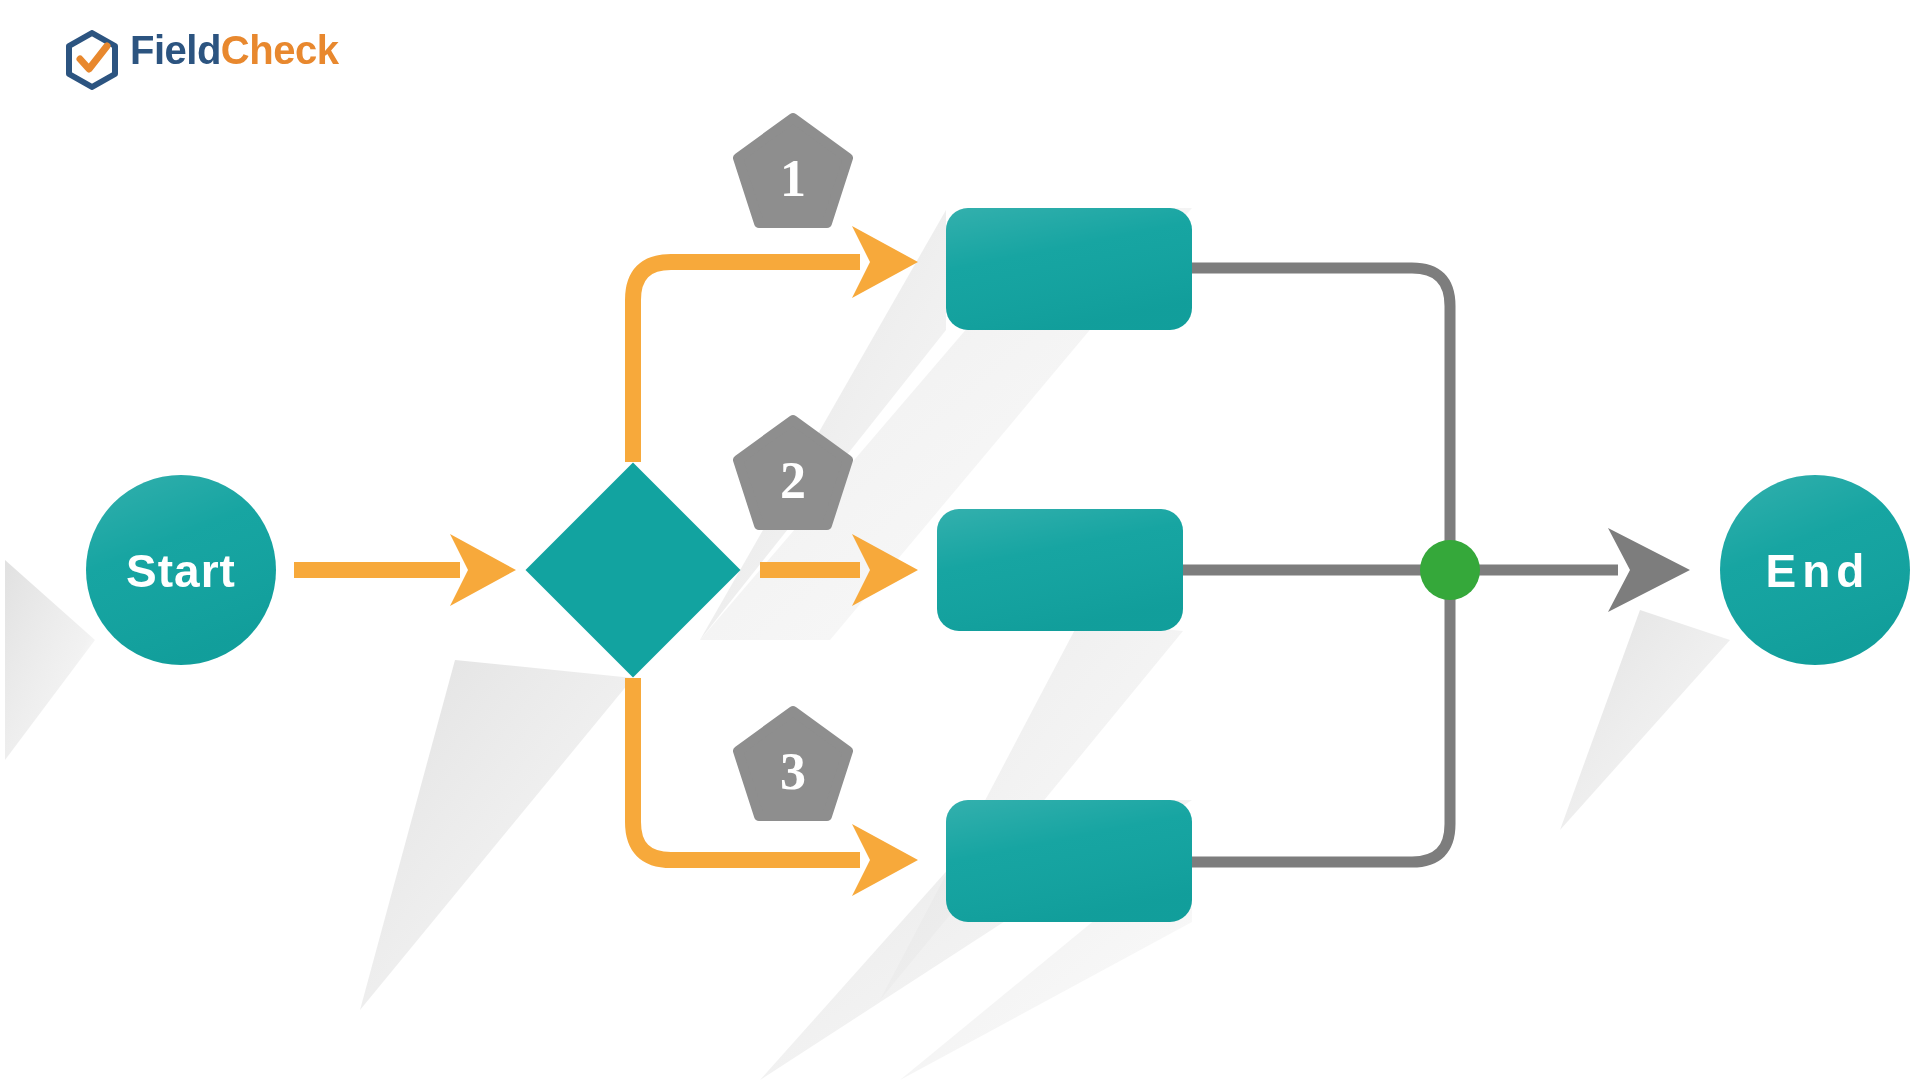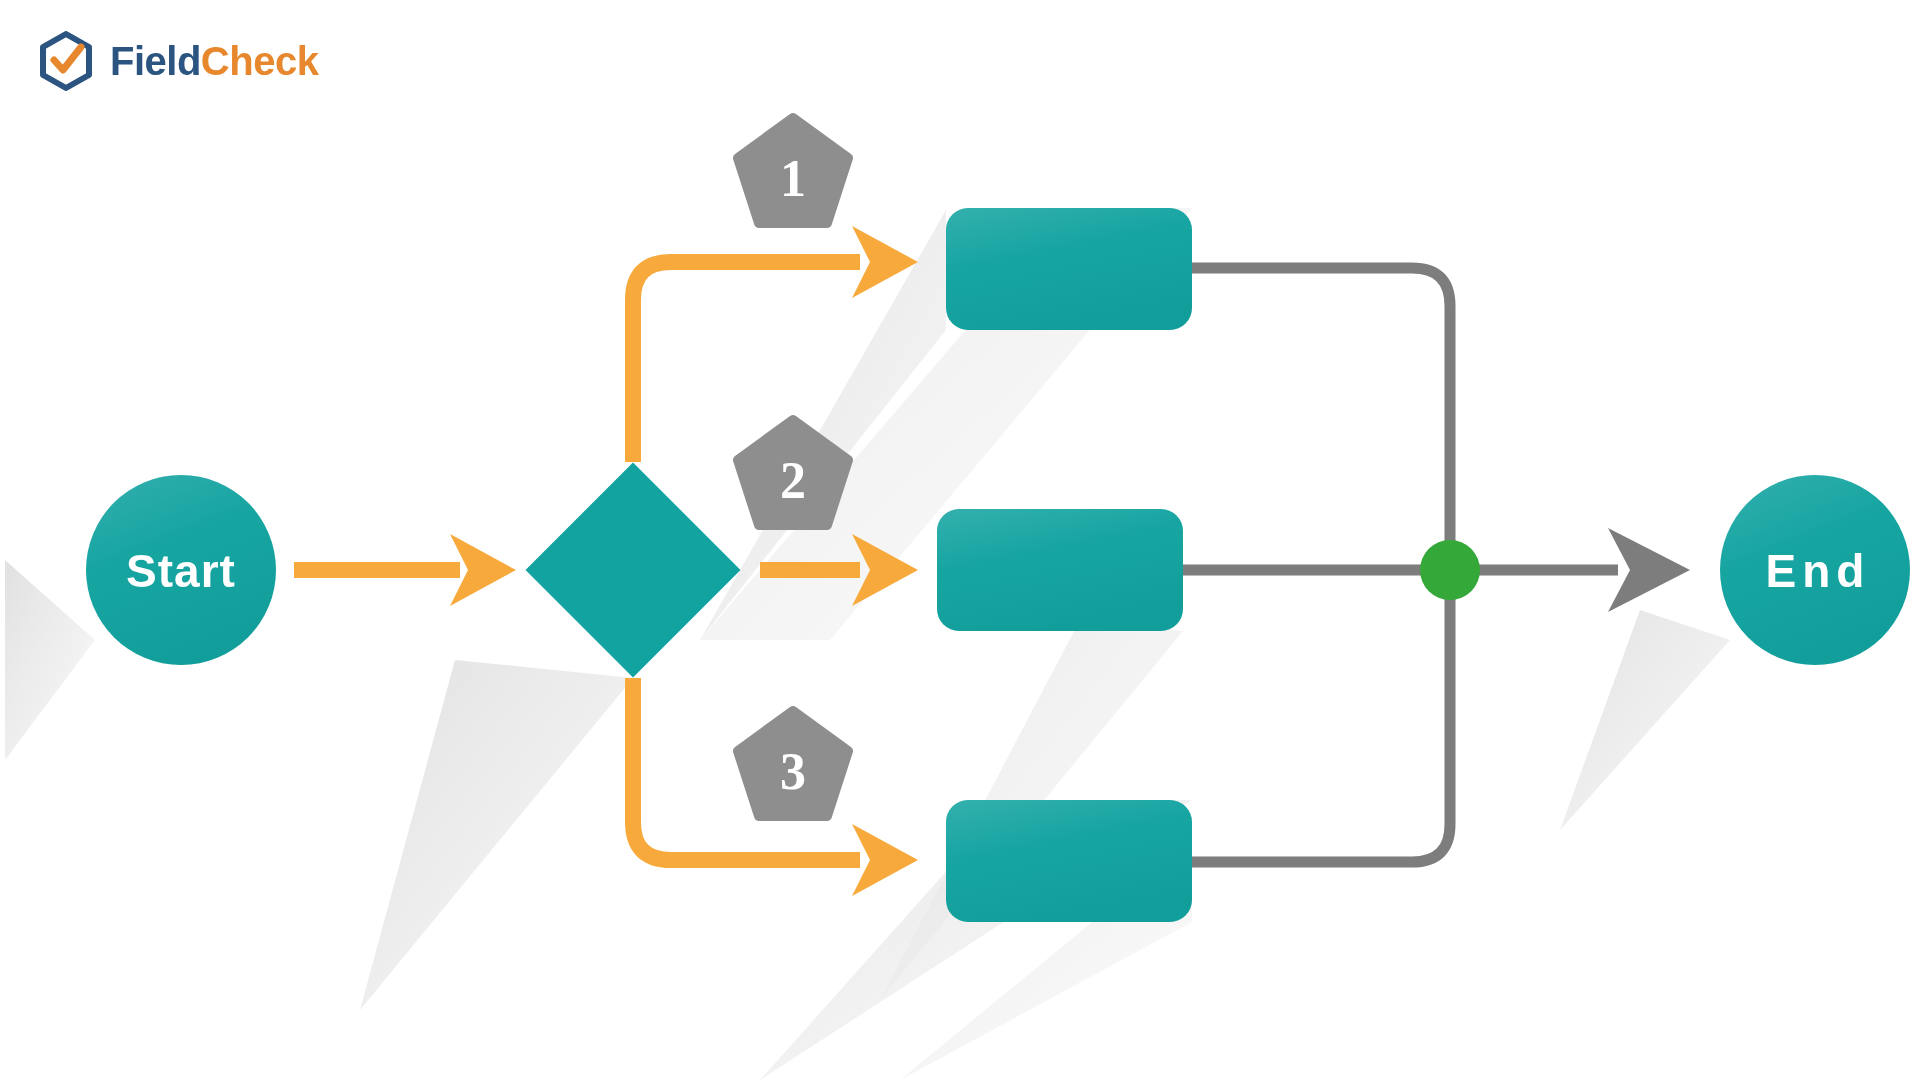--- a/index.html
+++ b/index.html
@@ -12,25 +12,25 @@
     width: 1920px;
     height: 1080px;
     position: relative;
     overflow: hidden;
     font-family: "Liberation Sans", sans-serif;
   }
 
   
   .brand {
     position: absolute;
-    left: 38px;
+    left: 64px;
     top: 30px;
     display: flex;
-    align-items: center;
-    gap: 16px;
+    align-items: flex-start;
+    gap: 10px;
     height: 62px;
   }
   .brand-mark {
     width: 56px;
     height: 60px;
     flex: 0 0 auto;
     display: block;
   }
   .brand-text {
     font-size: 40px;

